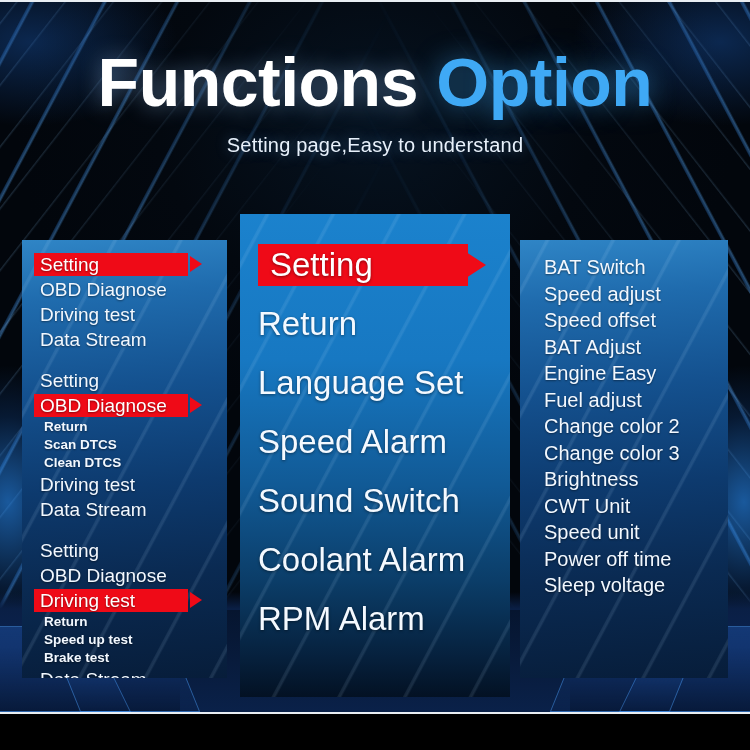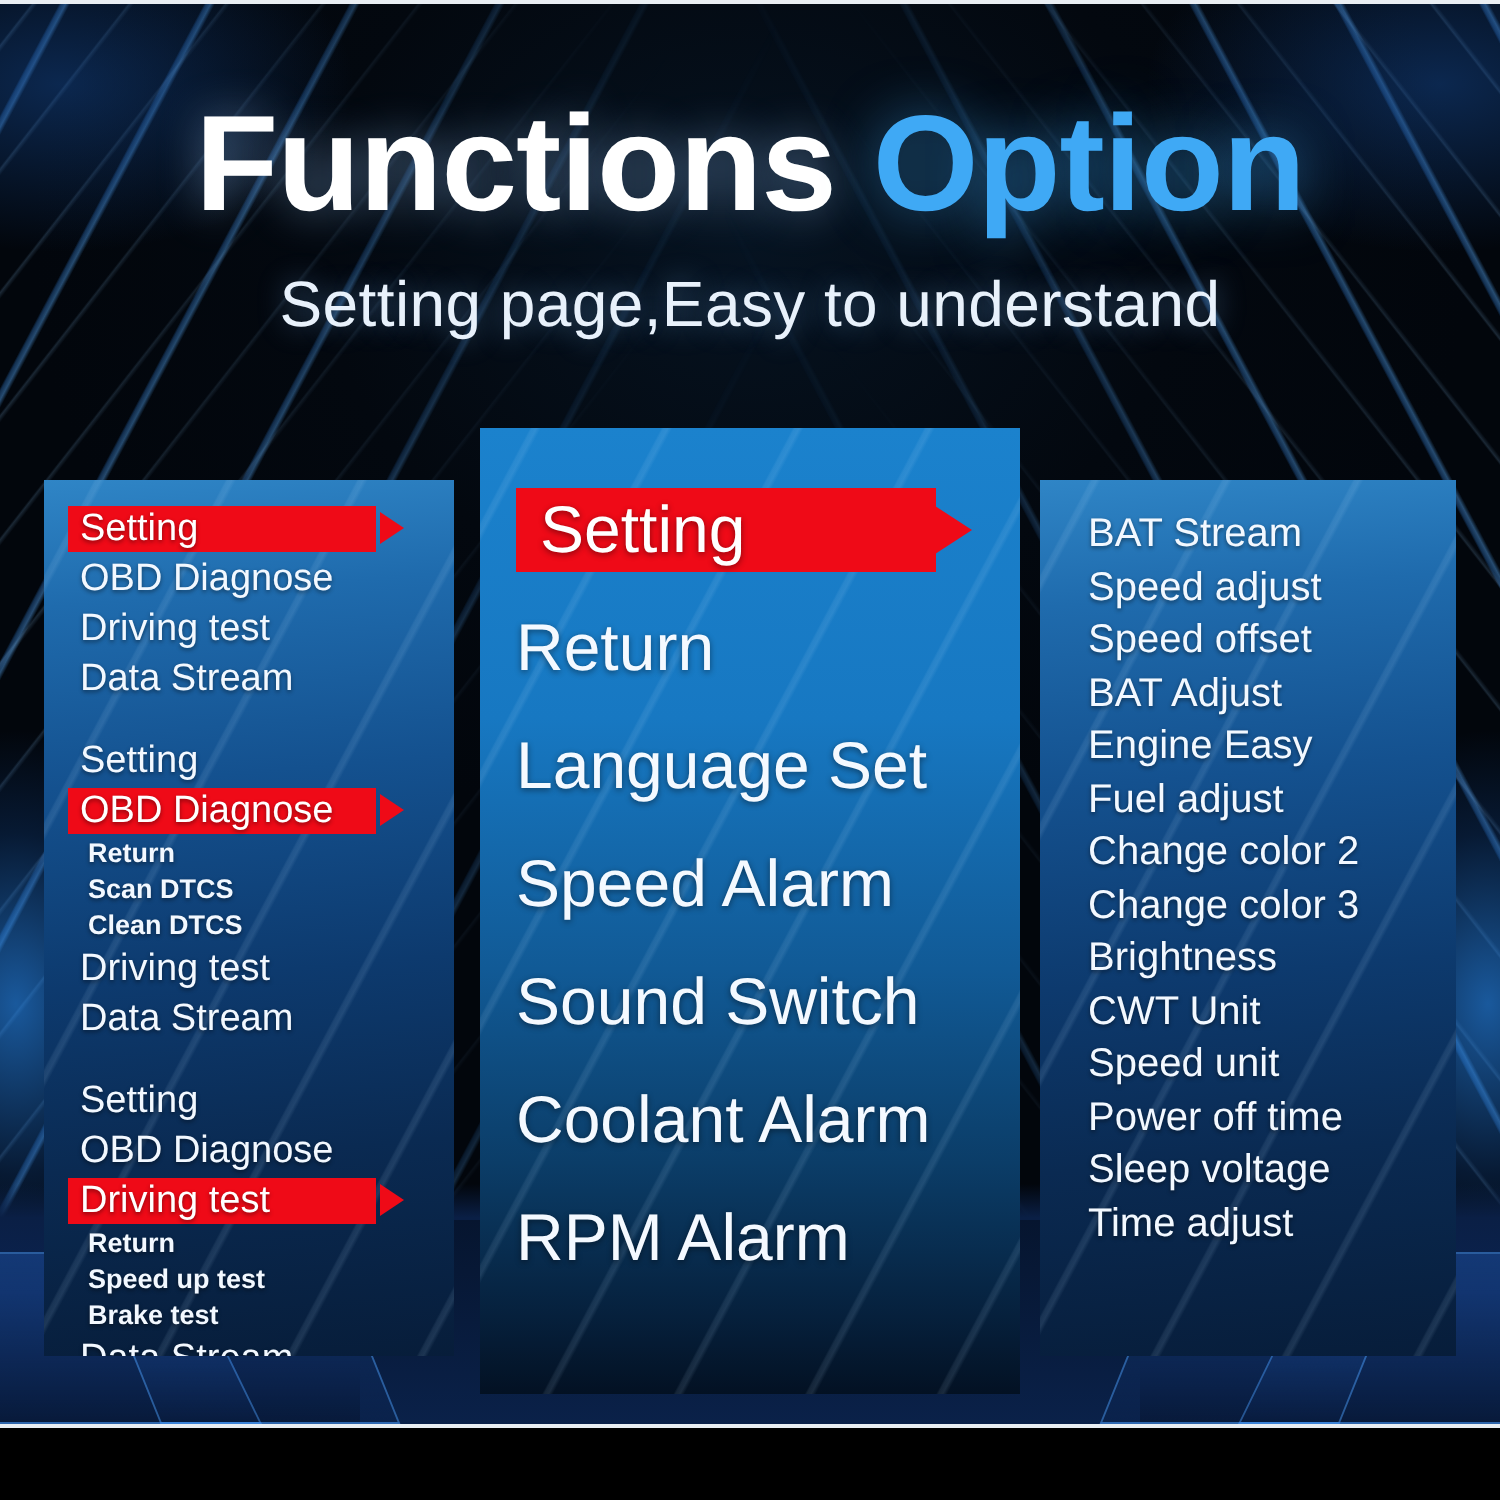--- a/index.html
+++ b/index.html
@@ -107,21 +107,21 @@
   
   .header { position:absolute; left:0; right:0; top:46px; text-align:center; }
   .title {
     font-size:68px; font-weight:bold; letter-spacing:-0.5px; line-height:1;
     white-space:nowrap;
   }
   .title .w { color:#ffffff; text-shadow:0 0 22px rgba(150,200,255,.45); }
   .title .b { color:#3fa9f5; text-shadow:0 0 26px rgba(63,169,245,.60); }
   .subtitle {
     margin-top:18px;
-    font-size:32px; color:#e8f1fb; font-weight:400; letter-spacing:.2px;
+    font-size:20px; color:#e8f1fb; font-weight:400; letter-spacing:.2px;
     text-shadow:0 0 14px rgba(120,180,245,.45);
   }
 
   
   .panel { position:absolute; overflow:hidden; }
 
   #panel-left {
     left:22px; top:238px; width:205px; height:438px;
     background:linear-gradient(175deg, #2f85c6 0%, #1f6bad 14%, #14518f 34%, #0d3a6e 56%, #0a2a52 76%, #071d3a 100%);
   }
@@ -333,21 +333,21 @@
         <div class="cmi">
           <span class="ctxt">RPM Alarm</span>
         </div>
       </div>
   </div>
 
   <div class="panel" id="panel-right">
     <div class="panel-sheen"></div>
     <div class="menu" id="right-menu">
         <div class="mi lvl1">
-          <span class="txt">BAT Stream</span>
+          <span class="txt">BAT Switch</span>
         </div>
         <div class="mi lvl1">
           <span class="txt">Speed adjust</span>
         </div>
         <div class="mi lvl1">
           <span class="txt">Speed offset</span>
         </div>
         <div class="mi lvl1">
           <span class="txt">BAT Adjust</span>
         </div>
@@ -371,19 +371,16 @@
         </div>
         <div class="mi lvl1">
           <span class="txt">Speed unit</span>
         </div>
         <div class="mi lvl1">
           <span class="txt">Power off time</span>
         </div>
         <div class="mi lvl1">
           <span class="txt">Sleep voltage</span>
         </div>
-        <div class="mi lvl1">
-          <span class="txt">Time adjust</span>
-        </div>
       </div>
   </div>
 
 </div>
 
 </body></html>

